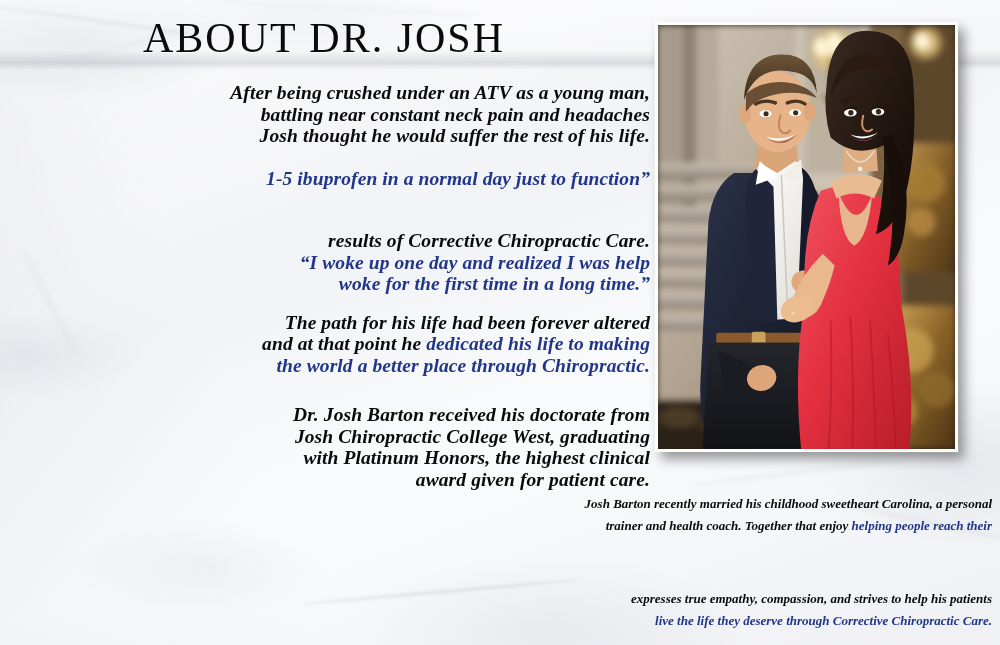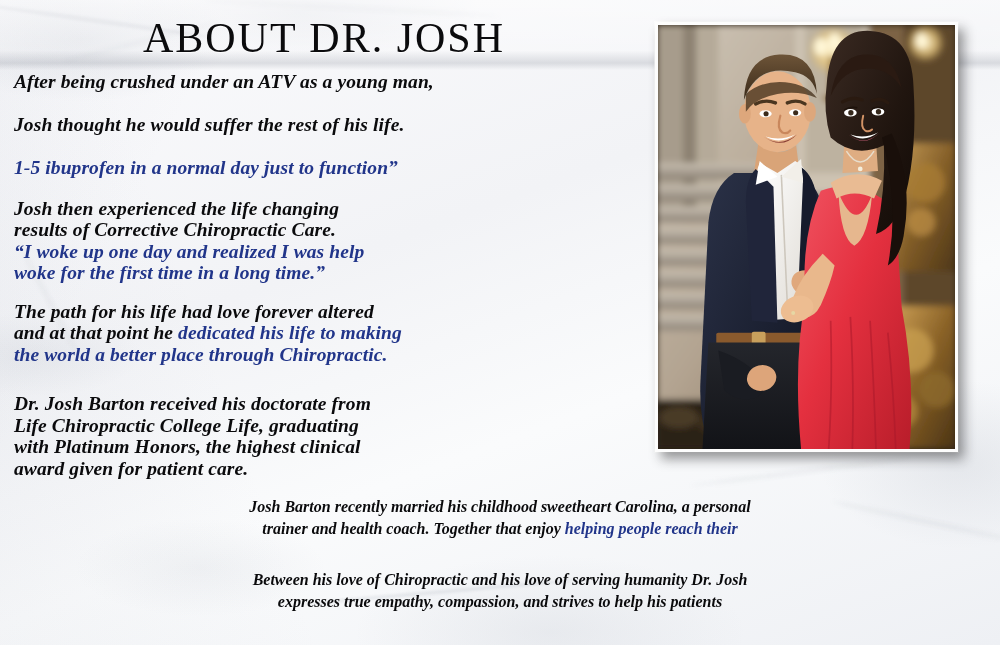--- a/index.html
+++ b/index.html
@@ -38,39 +38,39 @@
     font-family:"Liberation Serif", serif;
     font-size:42px;line-height:44px;
     letter-spacing:2.0px;
     color:#0b0b0d;
     white-space:nowrap;
     text-shadow:0 1px 0 rgba(255,255,255,.7);
   }
 
   
   #col{
-    position:absolute;left:14px;top:71px;width:636px;
-    text-align:left;
+    position:absolute;left:14px;top:82px;width:636px;
+    text-align:right;
   }
   .para{
     margin:0 0 13px 0;
     font-family:"Liberation Serif", serif;
     font-weight:bold;font-style:italic;
     font-size:19.5px;line-height:21.5px;
     color:#0a0a0c;
     letter-spacing:.1px;
   }
   .para .blue{color:#21358a;}
 
   
   .wide{
-    position:absolute;left:20px;width:960px;text-align:center;
+    position:absolute;left:32px;width:960px;text-align:right;
     font-family:"Liberation Serif", serif;
     font-weight:bold;font-style:italic;
-    font-size:16px;line-height:22px;color:#0a0a0c;
+    font-size:13px;line-height:22px;color:#0a0a0c;
   }
   #p-married{top:480px;}
   #p-between{top:553px;}
   .wide .blue{color:#21358a;}
 
   
   #photo-wrap{
     position:absolute;left:655px;top:22px;width:303px;height:430px;
     padding:3px;background:#fdfdfd;
     box-shadow:6px 7px 11px rgba(30,30,34,.45), 0 0 0 1px rgba(255,255,255,.6);
@@ -94,55 +94,56 @@
   <div class="vein2" style="left:-10px;top:300px;width:120px;height:4px;transform:rotate(62deg);"></div>
   <div class="vein2" style="left:690px;top:470px;width:220px;height:4px;transform:rotate(-7deg);"></div>
 
   <div id="headerband"></div>
   <div id="title">ABOUT DR. JOSH</div>
 
   <div id="col">
 
     <p class="para">
       <span>After being crushed under an ATV as a young man,</span><br>
-      <br>
+      <span>battling near constant neck pain and headaches</span><br>
       <span>Josh thought he would suffer the rest of his life.</span><br>
       <br>
       <span class="blue">1-5 ibuprofen in a normal day just to function”</span>
     </p>
 
     <p class="para" style="margin-top:19px;">
-      <span>Josh then experienced the life changing</span><br>
+      <br>
       <span>results of Corrective Chiropractic Care.</span><br>
       <span class="blue">“I woke up one day and realized I was help</span><br>
       <span class="blue">woke for the first time in a long time.”</span>
     </p>
 
     <p class="para" style="margin-top:17px;">
-      <span>The path for his life had love forever altered</span><br>
+      <span>The path for his life had been forever altered</span><br>
       <span>and at that point he </span><span class="blue">dedicated his life to making</span><br>
       <span class="blue">the world a better place through Chiropractic.</span>
     </p>
 
     <p class="para" style="margin-top:28px;">
       <span>Dr. Josh Barton received his doctorate from</span><br>
-      <span>Life Chiropractic College Life, graduating</span><br>
+      <span>Josh Chiropractic College West, graduating</span><br>
       <span>with Platinum Honors, the highest clinical</span><br>
       <span>award given for patient care.</span>
     </p>
   </div>
 
   <p class="wide" id="p-married">
     <span>Josh Barton recently married his childhood sweetheart Carolina, a personal</span><br>
     <span>trainer and health coach. Together that enjoy </span><span class="blue">helping people reach their</span><br>
   </p>
 
   <p class="wide" id="p-between">
-    <span>Between his love of Chiropractic and his love of serving humanity Dr. Josh</span><br>
+    <br>
     <span>expresses true empathy, compassion, and strives to help his patients</span><br>
+    <span class="blue">live the life they deserve through Corrective Chiropractic Care.</span>
   </p>
 
   <div id="photo-wrap">
     <div id="photo">
       <svg viewBox="0 0 303 430" preserveAspectRatio="xMidYMid slice">
         <defs>
           <linearGradient id="bgWall" x1="0" y1="0" x2="1" y2="1">
             <stop offset="0%" stop-color="#cfc6b8"></stop>
             <stop offset="45%" stop-color="#b3a491"></stop>
             <stop offset="100%" stop-color="#6b553c"></stop>

